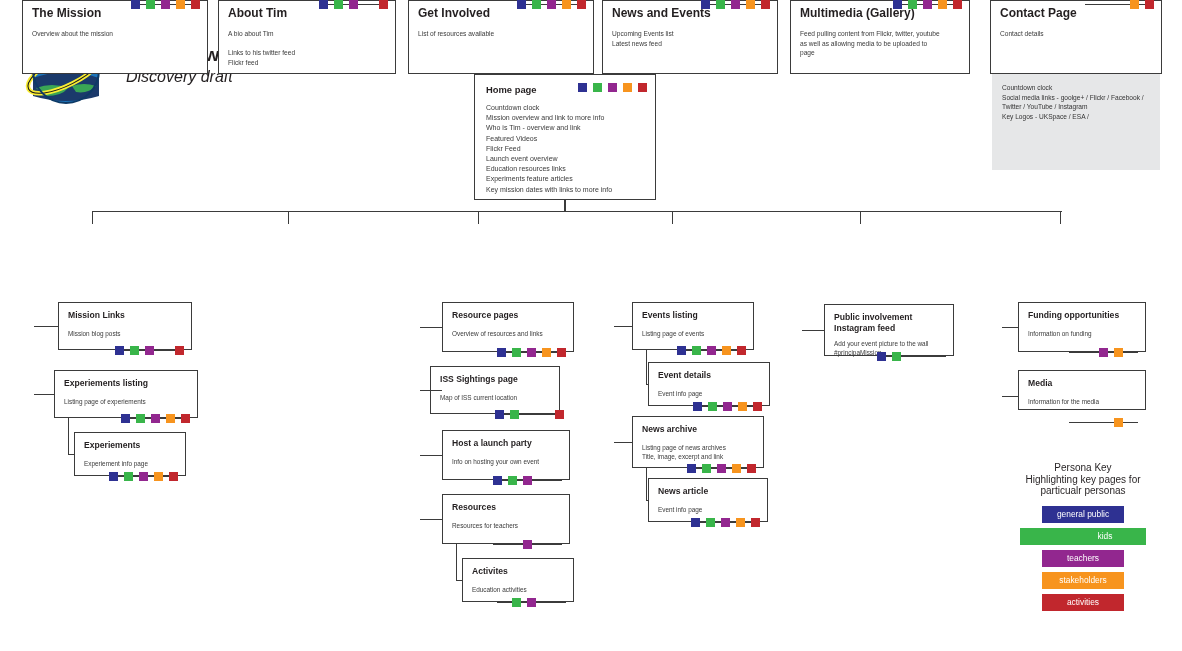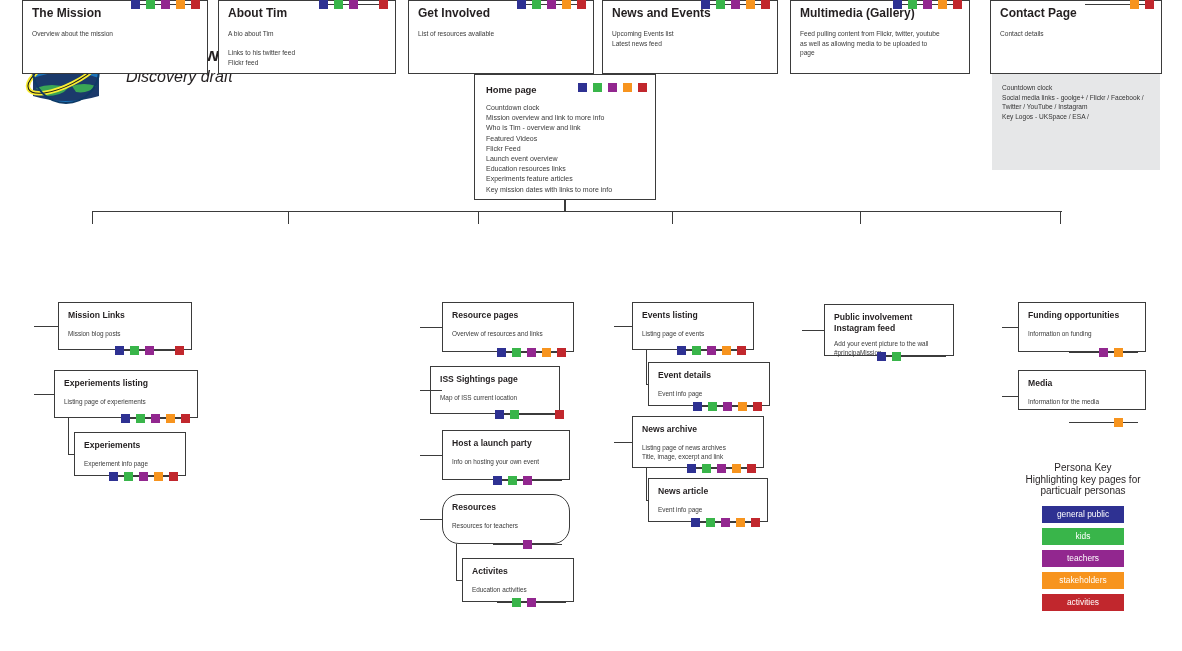--- a/index.html
+++ b/index.html
@@ -260,21 +260,21 @@
       <div class="swatches" style="left: 493px; top: 475.5px; width: 69px;">
         <div class="rail"></div>
         <div class="sw" style="background: rgb(46, 49, 146);"></div>
         <div class="sw" style="background: rgb(57, 181, 74);"></div>
         <div class="sw" style="background: rgb(146, 39, 143);"></div>
         <div class="sw blank"></div>
         <div class="sw blank" style="margin-right: 0px;"></div>
       </div>
       <div class="ln lnh" style="left: 420px; width: 1.4px;"></div>
       <div class="ln lnh" style="left: 420px; top: 455px; width: 22px; height: 1.4px;"></div>
-      <div class="box" style="left: 442px; top: 494px; width: 128px; height: 50px; border-radius: 17px;">
+      <div class="box" style="left: 442px; top: 494px; width: 128px; height: 50px;">
         <div class="bx-title">Resources</div>
         <div class="bx-body" style="top: 26px;">
           <div>Resources for teachers</div>
         </div>
       </div>
       <div class="swatches" style="left: 493px; top: 539.5px; width: 69px;">
         <div class="rail"></div>
         <div class="sw blank"></div>
         <div class="sw blank"></div>
         <div class="sw" style="background: rgb(146, 39, 143);"></div>
@@ -461,20 +461,20 @@
     </div>
 
   <div class="legend">
     <div class="lg-cap">
         <div>Persona Key</div>
         <div>Highlighting key pages for</div>
         <div>particualr personas</div>
       </div>
     <div class="lg-rows" id="legend-rows">
         <div class="lg-row" style="background: rgb(46, 49, 146);">general public</div>
-        <div class="lg-row" style="background: rgb(57, 181, 74);">kids</div>
+        <div class="lg-row" style="background: rgb(57, 181, 74); padding-left: 44px;">kids</div>
         <div class="lg-row" style="background: rgb(146, 39, 143);">teachers</div>
         <div class="lg-row" style="background: rgb(247, 148, 30);">stakeholders</div>
         <div class="lg-row" style="background: rgb(193, 39, 45);">activities</div>
       </div>
   </div>
 
 </div>
 
 </body></html>

